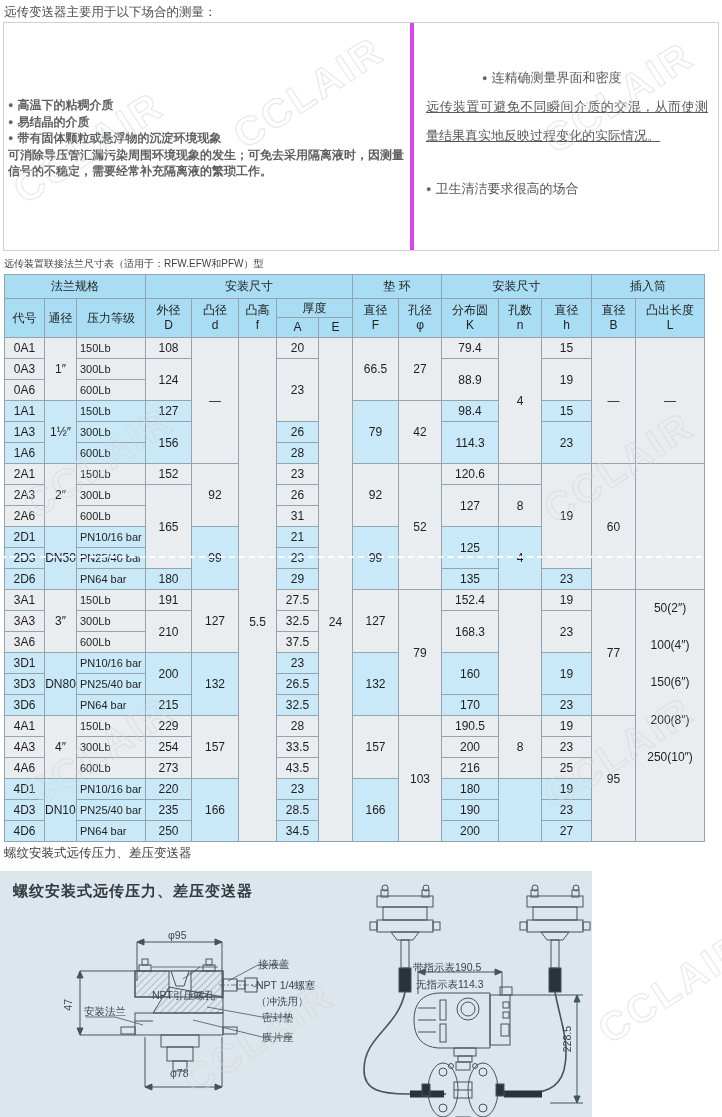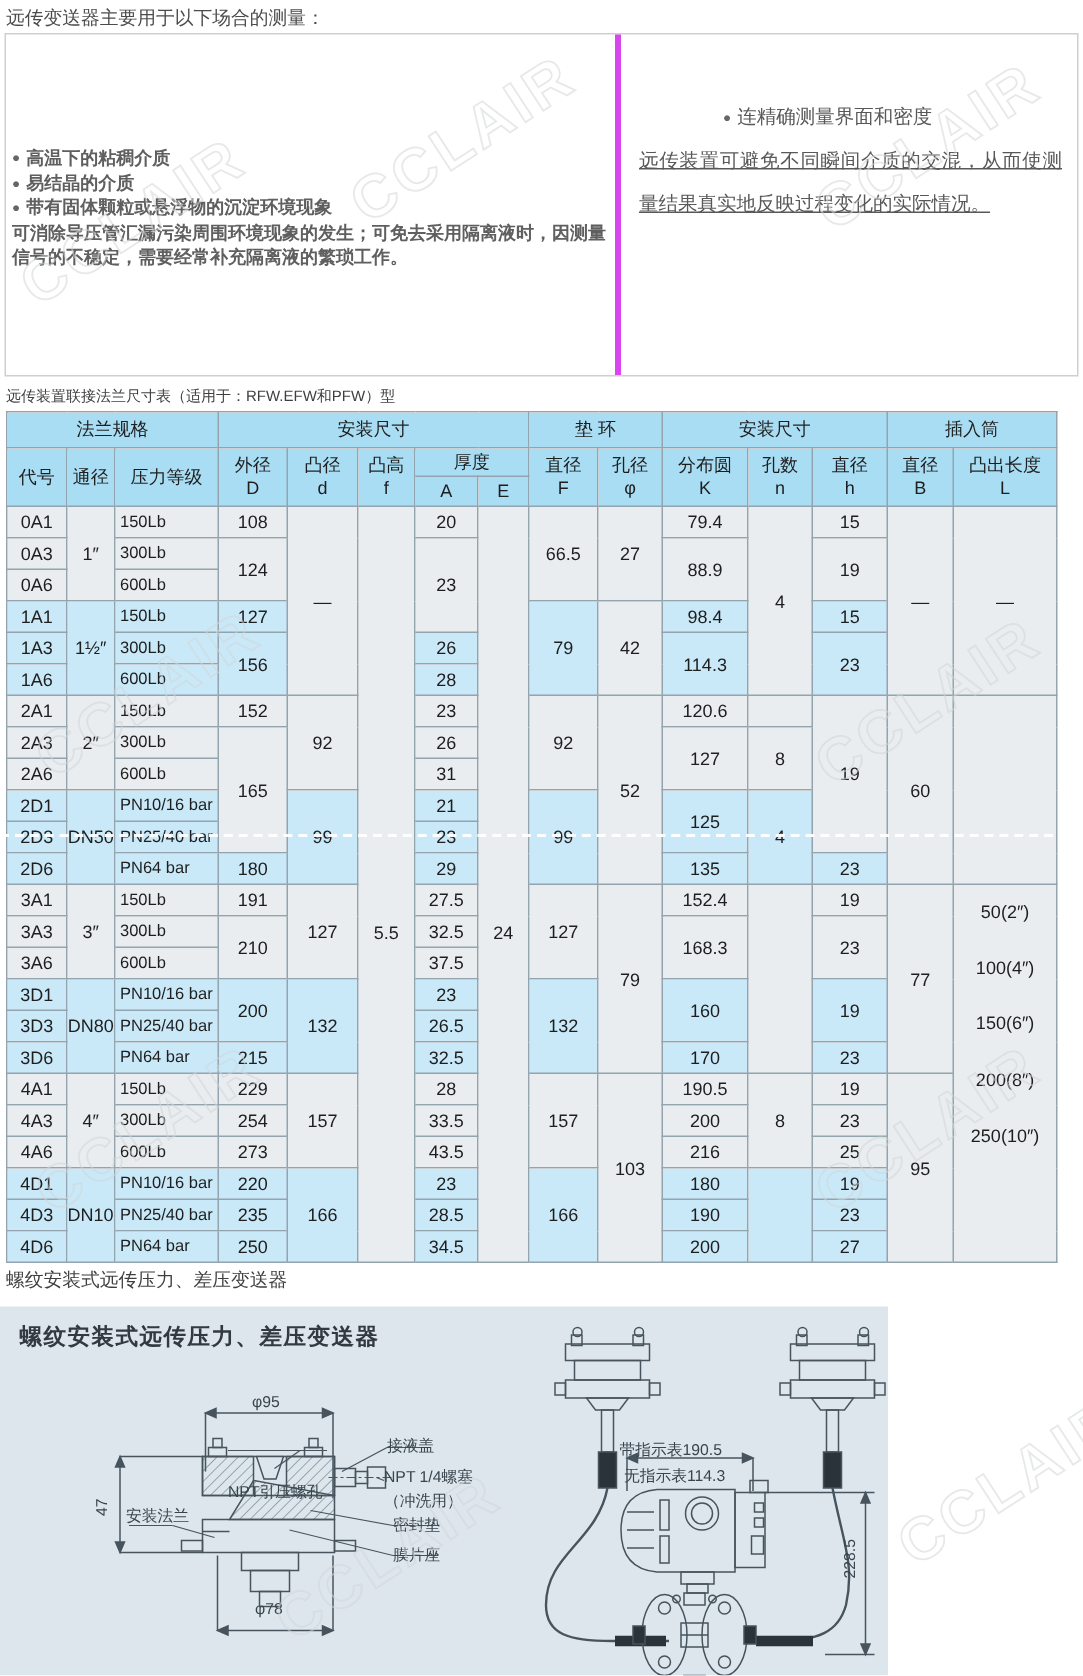--- a/index.html
+++ b/index.html
@@ -54,20 +54,21 @@
 <div class="abs usage-box">
   <div class="ub-left">
     <div><span class="dot">●</span><span>高温下的粘稠介质</span></div>
     <div><span class="dot">●</span><span>易结晶的介质</span></div>
     <div><span class="dot">●</span><span>带有固体颗粒或悬浮物的沉淀环境现象</span></div>
     <div>可消除导压管汇漏污染周围环境现象的发生；可免去采用隔离液时，因测量信号的不稳定，需要经常补充隔离液的繁琐工作。</div>
   </div>
   <div class="ub-right">
     <div class="bullet-line indent"><span class="dot">●</span><span>连精确测量界面和密度</span></div>
     <p>远传装置可避免不同瞬间介质的交混，从而使测量结果真实地反映过程变化的实际情况。</p>
+    <div class="bullet-line"><span class="dot">●</span><span>卫生清洁要求很高的场合</span></div>
   </div>
 </div>
 
 <div class="abs tbl-title">远传装置联接法兰尺寸表（适用于：RFW.EFW和PFW）型</div>
 <div class="abs tbl-wrap">
   <table id="flange-table">
     <colgroup>
       <col style="width:40px">
         <col style="width:32px">
         <col style="width:69px">

